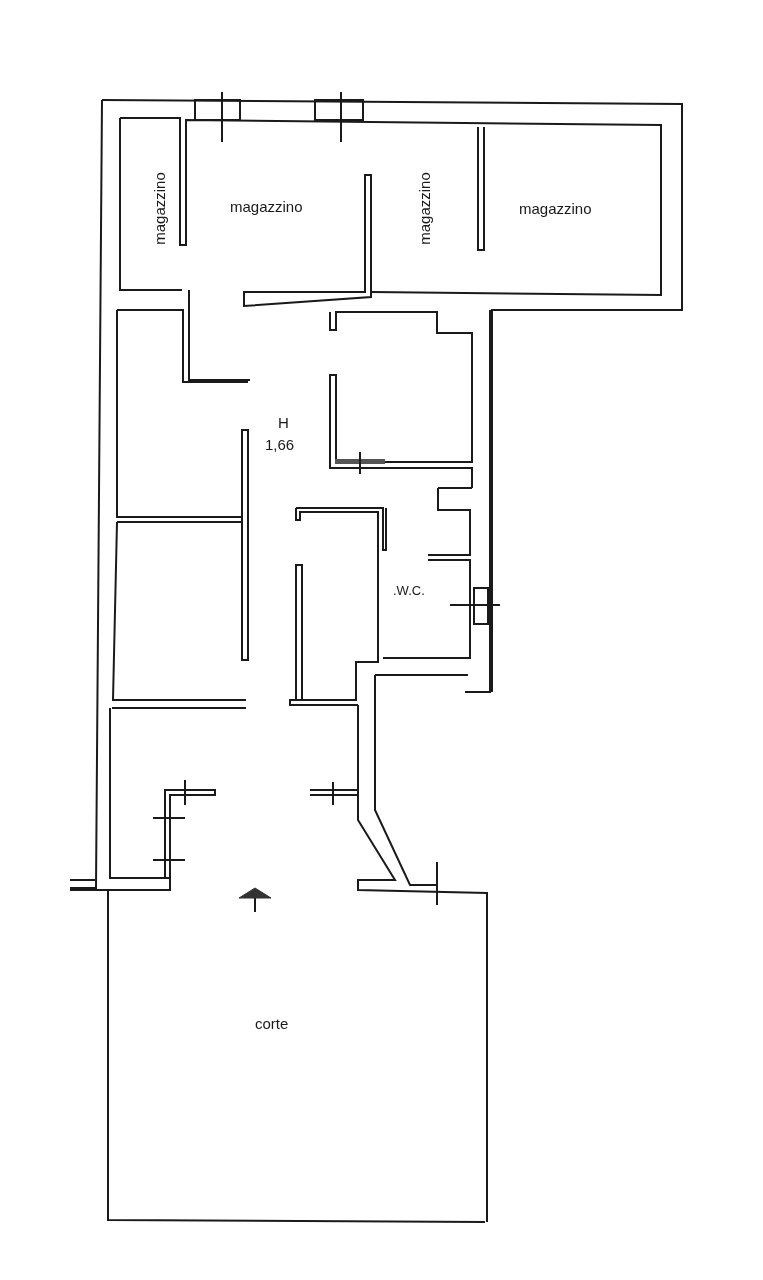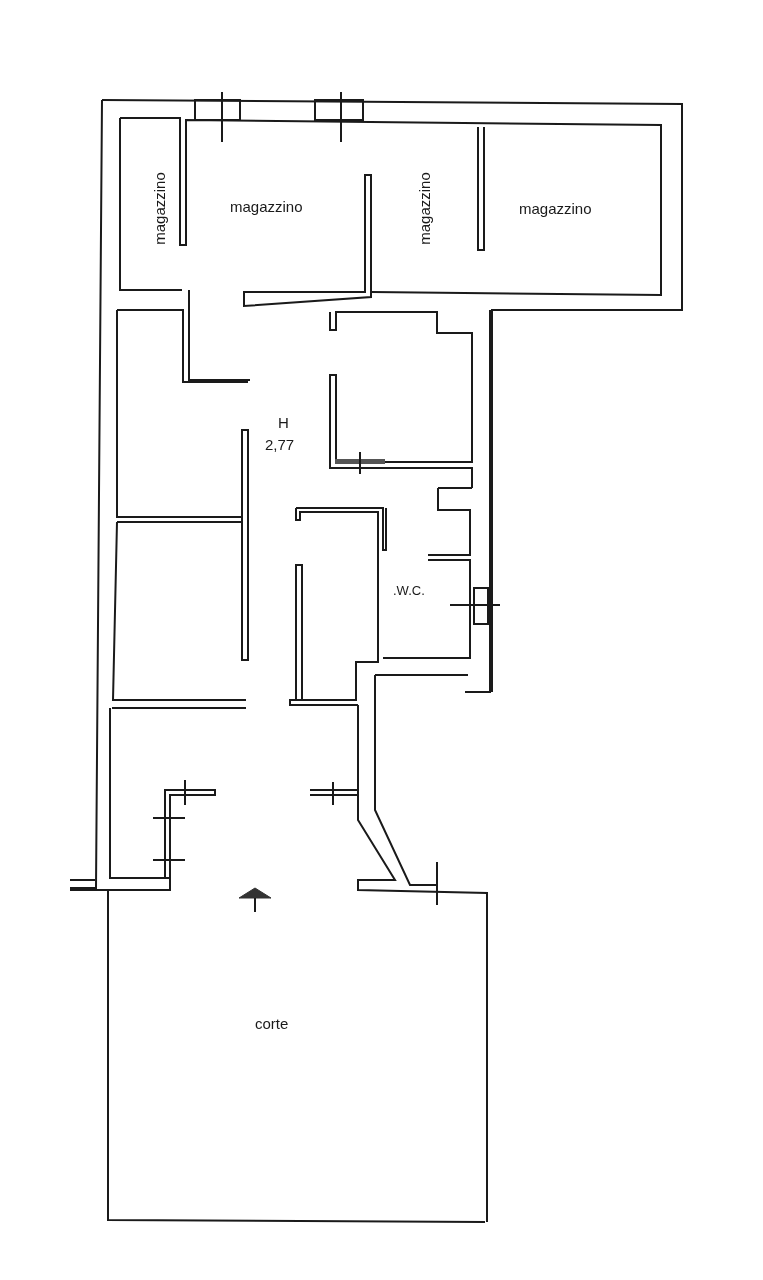--- a/index.html
+++ b/index.html
@@ -60,15 +60,15 @@
 
   <polygon points="255,888 239,898 271,898" fill="#333" stroke="#333" stroke-width="1"></polygon>
   <path d="M255 898 L255 912"></path>
 </svg>
 
 <span class="lbl rot" style="left:123px;top:200px;">magazzino</span>
 <span class="lbl" style="left:230px;top:198px;">magazzino</span>
 <span class="lbl rot" style="left:388px;top:200px;">magazzino</span>
 <span class="lbl" style="left:519px;top:200px;">magazzino</span>
 <span class="lbl" style="left:278px;top:414px;">H</span>
-<span class="lbl" style="left:265px;top:436px;">2,77</span>
+<span class="lbl" style="left:265px;top:436px;">1,66</span>
 <span class="lbl" style="left:393px;top:583px;font-size:13px;">.W.C.</span>
 <span class="lbl" style="left:255px;top:1015px;text-align:right;">corte</span>
 
 </body></html>

